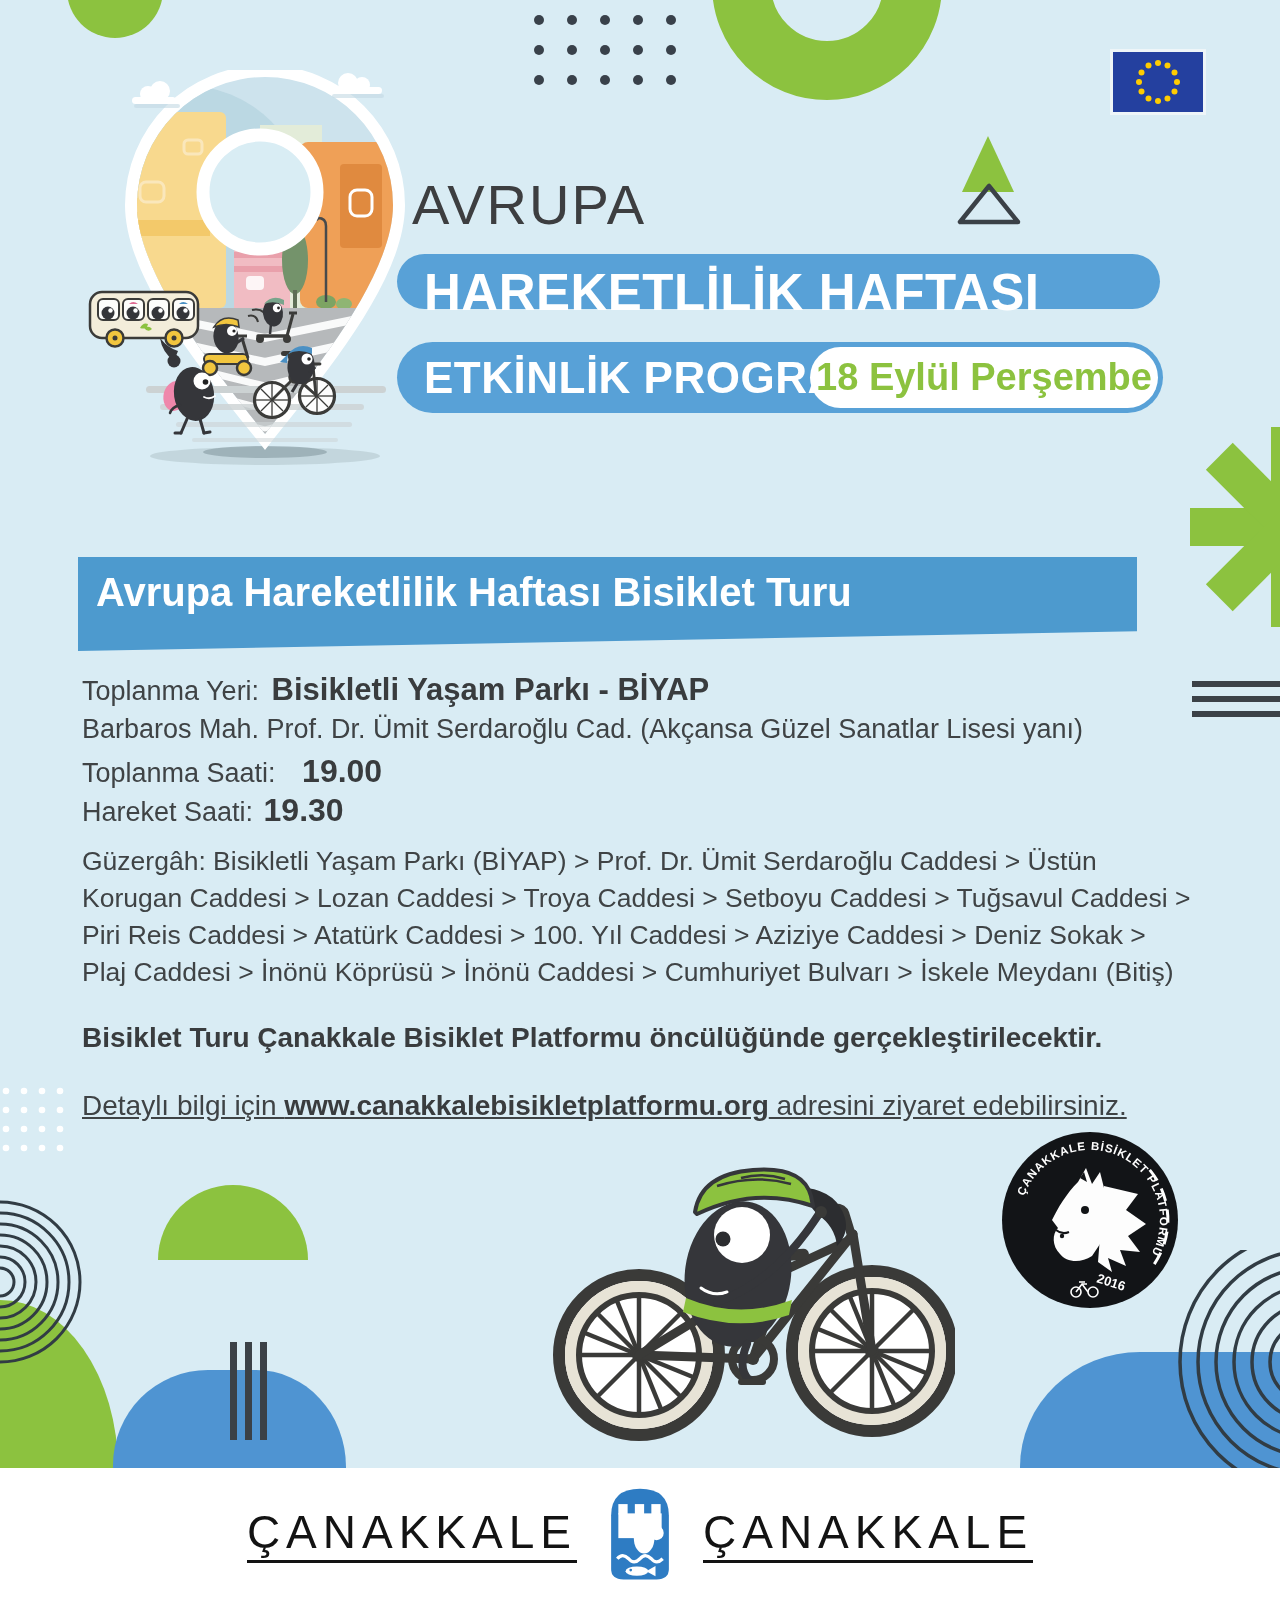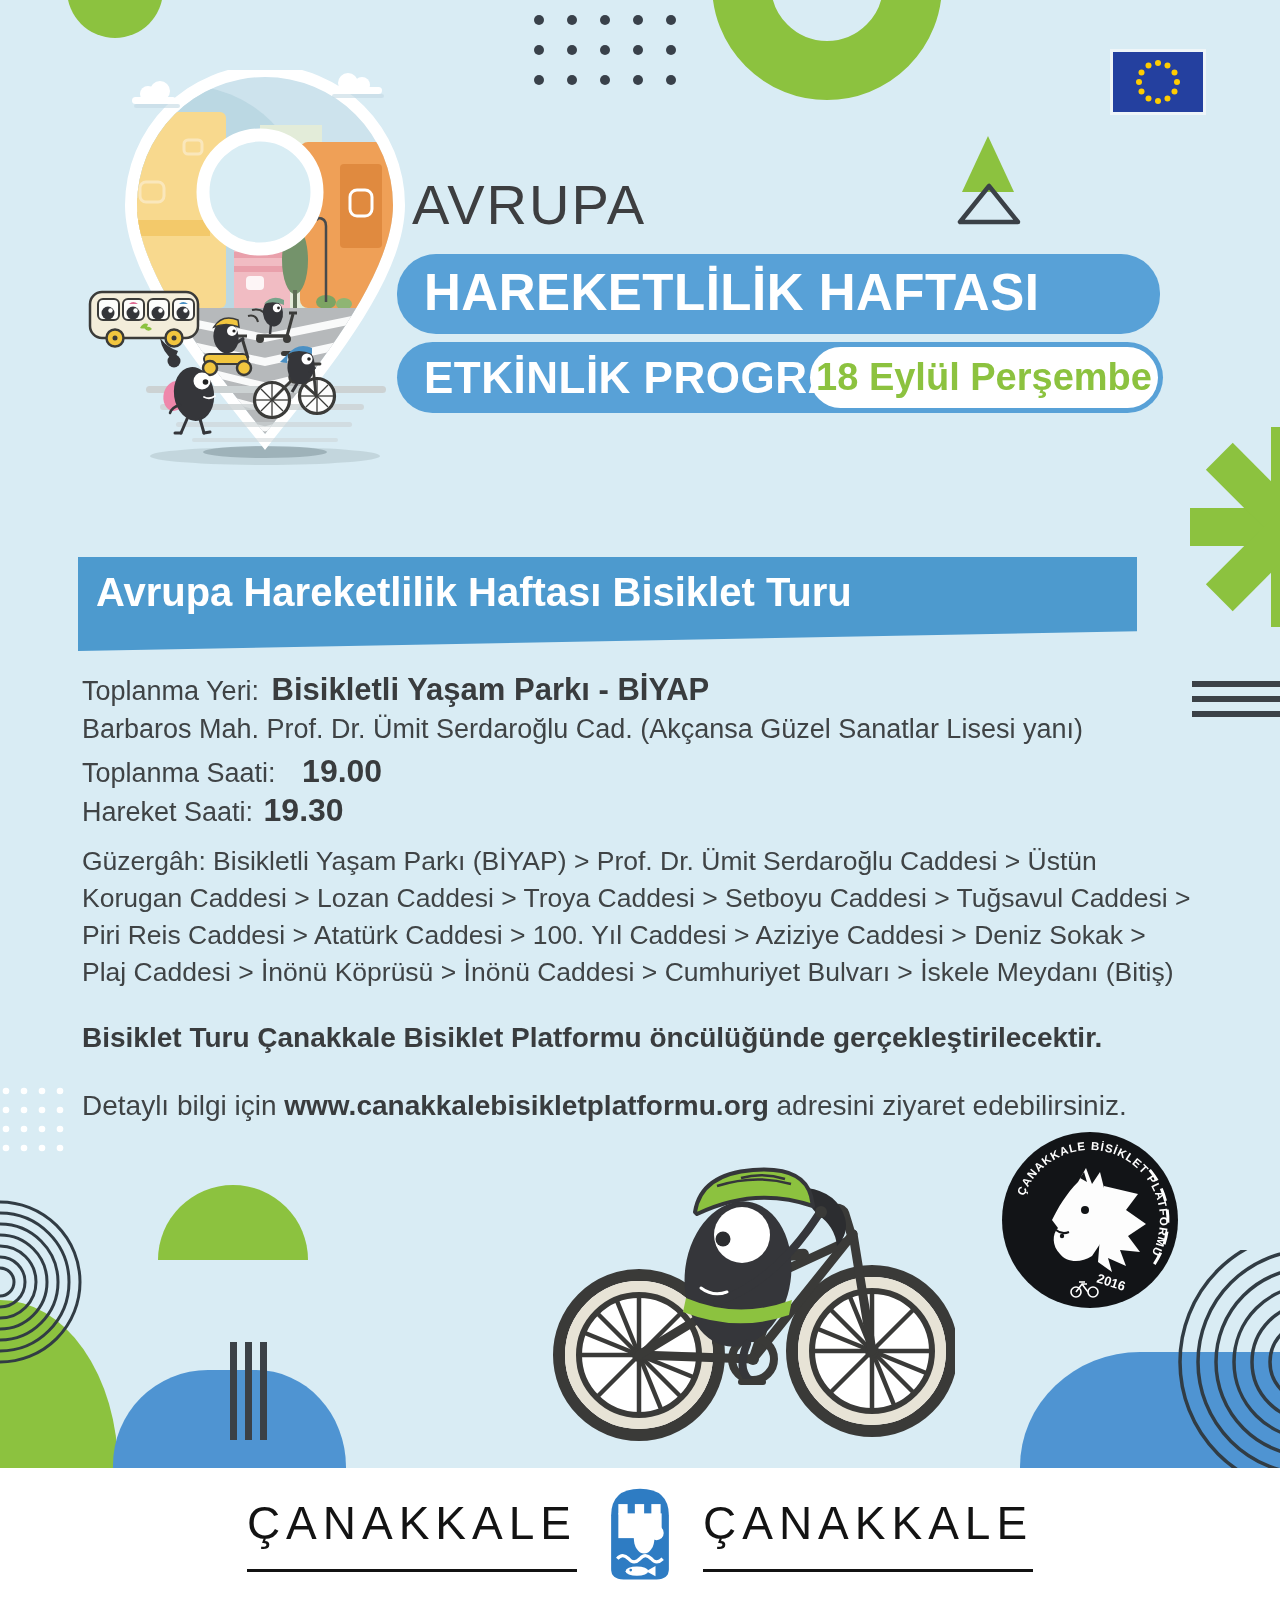--- a/index.html
+++ b/index.html
@@ -13,21 +13,21 @@
                   border:59px solid #8cc23f;box-sizing:border-box;background:transparent;}
   .eu-flag{left:1113px;top:52px;width:90px;height:60px;background:#24409f;
            outline:3px solid #eef5f8;}
   .tri-group{left:948px;top:128px;}
   .asterisk{left:1178px;top:423px;}
   .hbars{left:1192px;top:681px;width:88px;}
   .hbars div{height:6px;background:#3b4147;margin-bottom:9px;}
 
   
   .title-avrupa{left:412px;top:172px;font-size:56px;letter-spacing:2px;color:#3d3e40;}
-  .banner1{left:397px;top:254px;width:763px;height:80px;background:#58a1d7;border-radius:39px;
+  .banner1{left:397px;top:254px;width:763px;height:55px;background:#58a1d7;border-radius:39px;
            color:#fff;font-weight:bold;font-size:51px;line-height:78px;padding-left:27px;
            box-sizing:border-box;letter-spacing:.5px;}
   .banner2{left:397px;top:342px;width:766px;height:71px;background:#58a1d7;border-radius:36px;}
   .banner2-label{position:absolute;left:27px;top:0;height:71px;line-height:71px;
                  color:#fff;font-weight:bold;font-size:44px;letter-spacing:.5px;}
   .date-pill{position:absolute;right:5px;top:5px;width:348px;height:61px;background:#fff;
              border-radius:31px;text-align:center;line-height:61px;
              color:#8cc23f;font-weight:bold;font-size:38px;}
 
   
@@ -39,41 +39,41 @@
   .body-text{color:#3f4345;}
   .lbl{font-size:27px;}
   .val-b{font-size:31px;font-weight:bold;color:#393c3e;}
   .row1{left:82px;top:672px;}
   .row2{left:82px;top:714px;font-size:27px;}
   .row3{left:82px;top:753px;}
   .row4{left:82px;top:792px;}
   .time-b{font-size:32px;font-weight:bold;color:#393c3e;}
   .route{left:82px;top:843px;width:1115px;font-size:26.5px;line-height:37px;}
   .note{left:82px;top:1022px;width:1120px;font-size:28px;font-weight:bold;color:#393c3e;}
-  .infoline{left:82px;top:1090px;width:1160px;font-size:28px;}
+  .infoline{left:82px;top:1090px;width:1160px;font-size:28px;text-decoration:underline;}
   .infoline b{font-weight:bold;color:#393c3e;}
 
   
   .white-dots{left:2px;top:1086px;}
   .green-dome{left:158px;top:1185px;width:150px;height:75px;background:#8cc23f;border-radius:75px 75px 0 0;}
   .green-quarter{left:0;top:1300px;width:118px;height:168px;background:#8cc23f;
                  border-radius:0 100% 0 0;}
   .vbars{left:230px;top:1342px;width:40px;height:98px;display:flex;gap:8px;}
   .vbars div{width:7px;height:98px;background:#3b4147;}
   .blue-blob-left{left:113px;top:1370px;width:233px;height:98px;background:#4f94d2;
                   border-radius:95px 90px 0 0 / 95px 97px 0 0;}
   .blue-blob-right{left:1020px;top:1352px;width:260px;height:116px;background:#4f94d2;
                    border-top-left-radius:120px 115px;}
   .rings{pointer-events:none;}
 
   
   .footer{left:0;top:1468px;width:1280px;height:132px;background:#fff;
           display:flex;align-items:center;justify-content:center;gap:30px;}
   .muni-word{font-size:46px;letter-spacing:6px;color:#131313;border-bottom:3px solid #131313;
-             padding-bottom:19px;}
+             padding-bottom:1px;}
   svg{display:block;}
 </style>
 </head>
 <body>
 
 <div class="abs green-circle-top"></div>
 <div class="abs green-ring-top"></div>
 
 <svg class="abs" style="left:531px;top:10px" width="150" height="80" viewBox="0 0 150 80">
   <g fill="#39414a">

